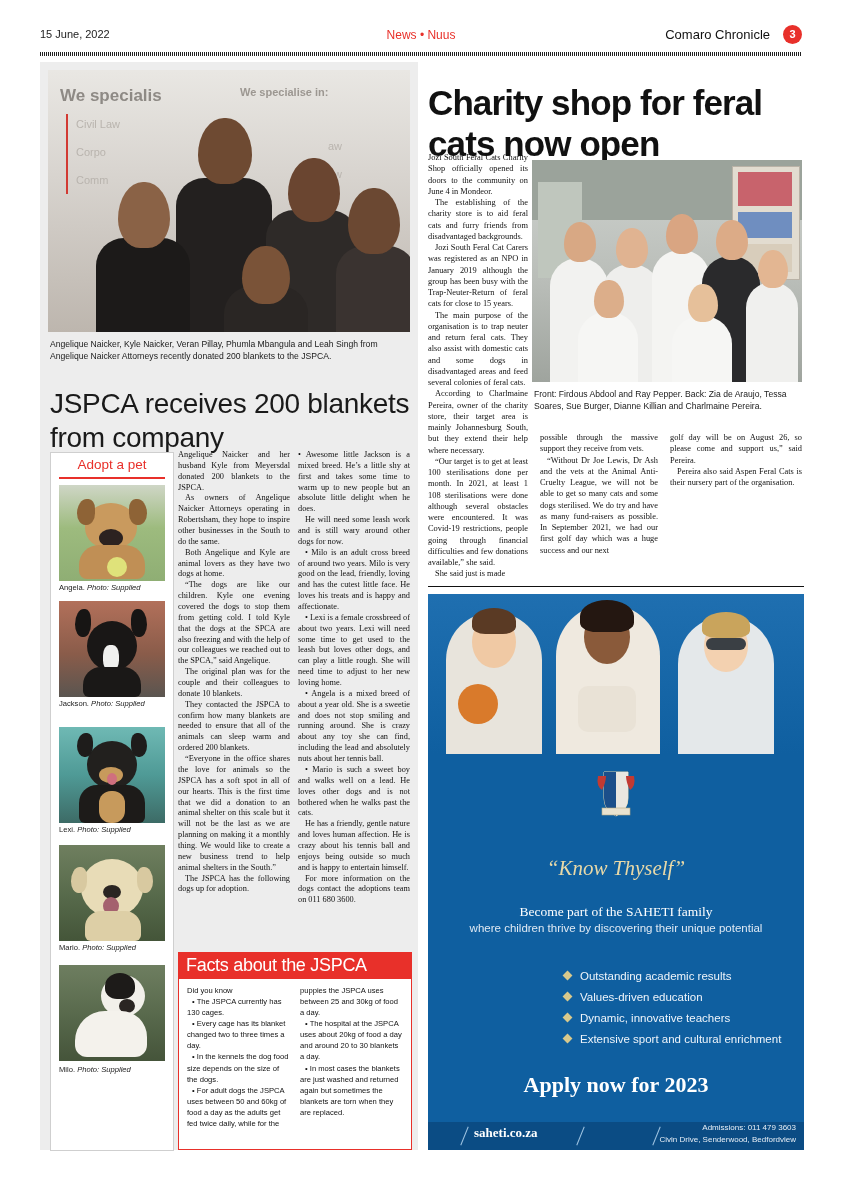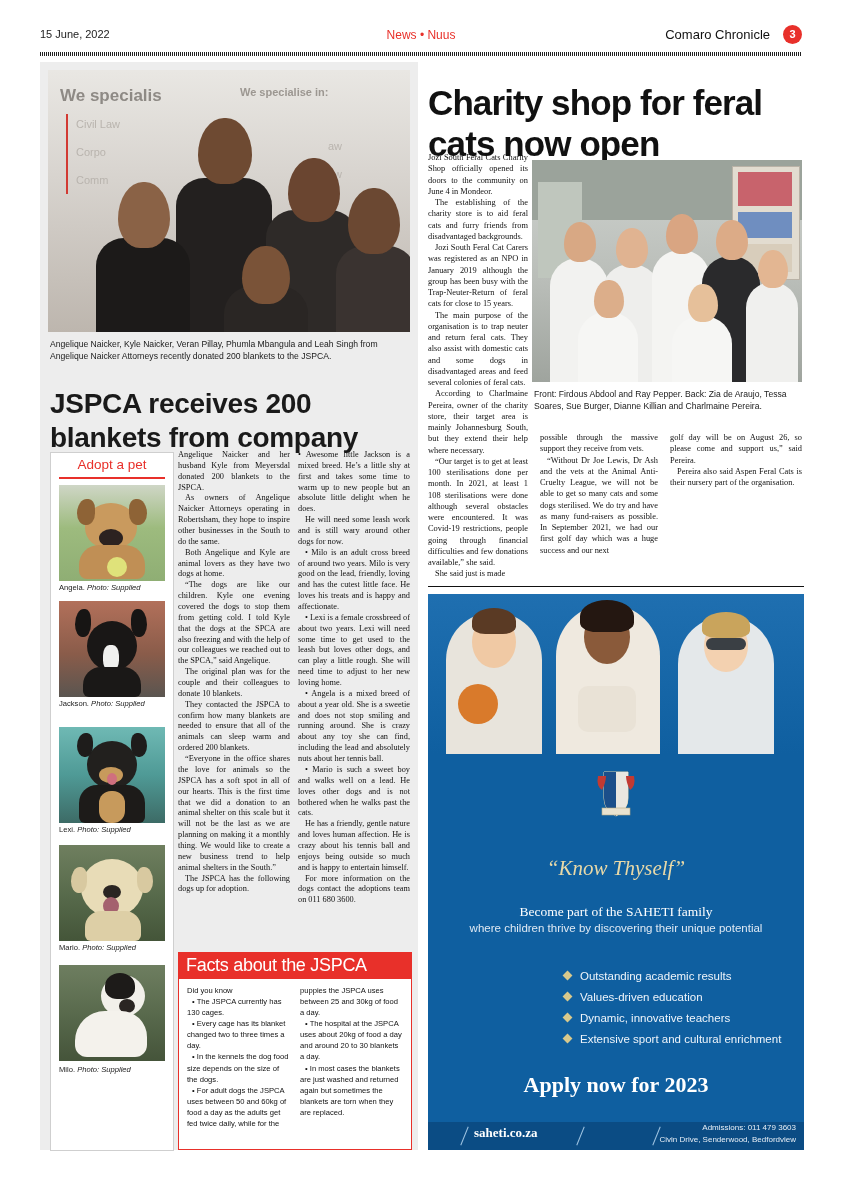--- a/index.html
+++ b/index.html
@@ -39,21 +39,21 @@
   .lp-t7{left:280px;top:98px;font-size:11px;}
   .lp-redbar{position:absolute;left:18px;top:44px;width:2px;height:80px;background:#d23a33;}
   .fig{position:absolute;border-radius:48% 48% 42% 42%/56% 56% 44% 44%;}
   .body-sh{position:absolute;border-radius:28px 28px 0 0;}
 
   .cap{position:absolute;font-family:"Liberation Sans",sans-serif;font-size:8.6px;
        color:#1a1a1a;line-height:1.42;}
   .cap-lead{left:50px;top:338px;width:358px;}
 
   .jspca-head{position:absolute;left:50px;top:368px;width:360px;
-      font-family:"Liberation Sans",sans-serif;font-weight:700;font-size:28px;
+      font-family:"Liberation Sans",sans-serif;font-weight:400;font-size:28px;
       line-height:1.22;color:#1a1a1a;letter-spacing:-0.3px;}
 
   
   .adopt{position:absolute;left:50px;top:452px;width:122px;height:697px;
       background:#fff;border:1px solid #cfcfcf;}
   .adopt-title{position:absolute;left:0;top:4px;width:122px;text-align:center;
       font-family:"Liberation Sans",sans-serif;font-size:13.5px;color:#e8302a;}
   .adopt-rule{position:absolute;left:8px;top:24px;width:106px;height:2px;background:#e8302a;}
   .petimg{position:absolute;left:8px;width:106px;height:96px;overflow:hidden;}
   .petcap{position:absolute;left:8px;width:110px;font-family:"Liberation Sans",sans-serif;

